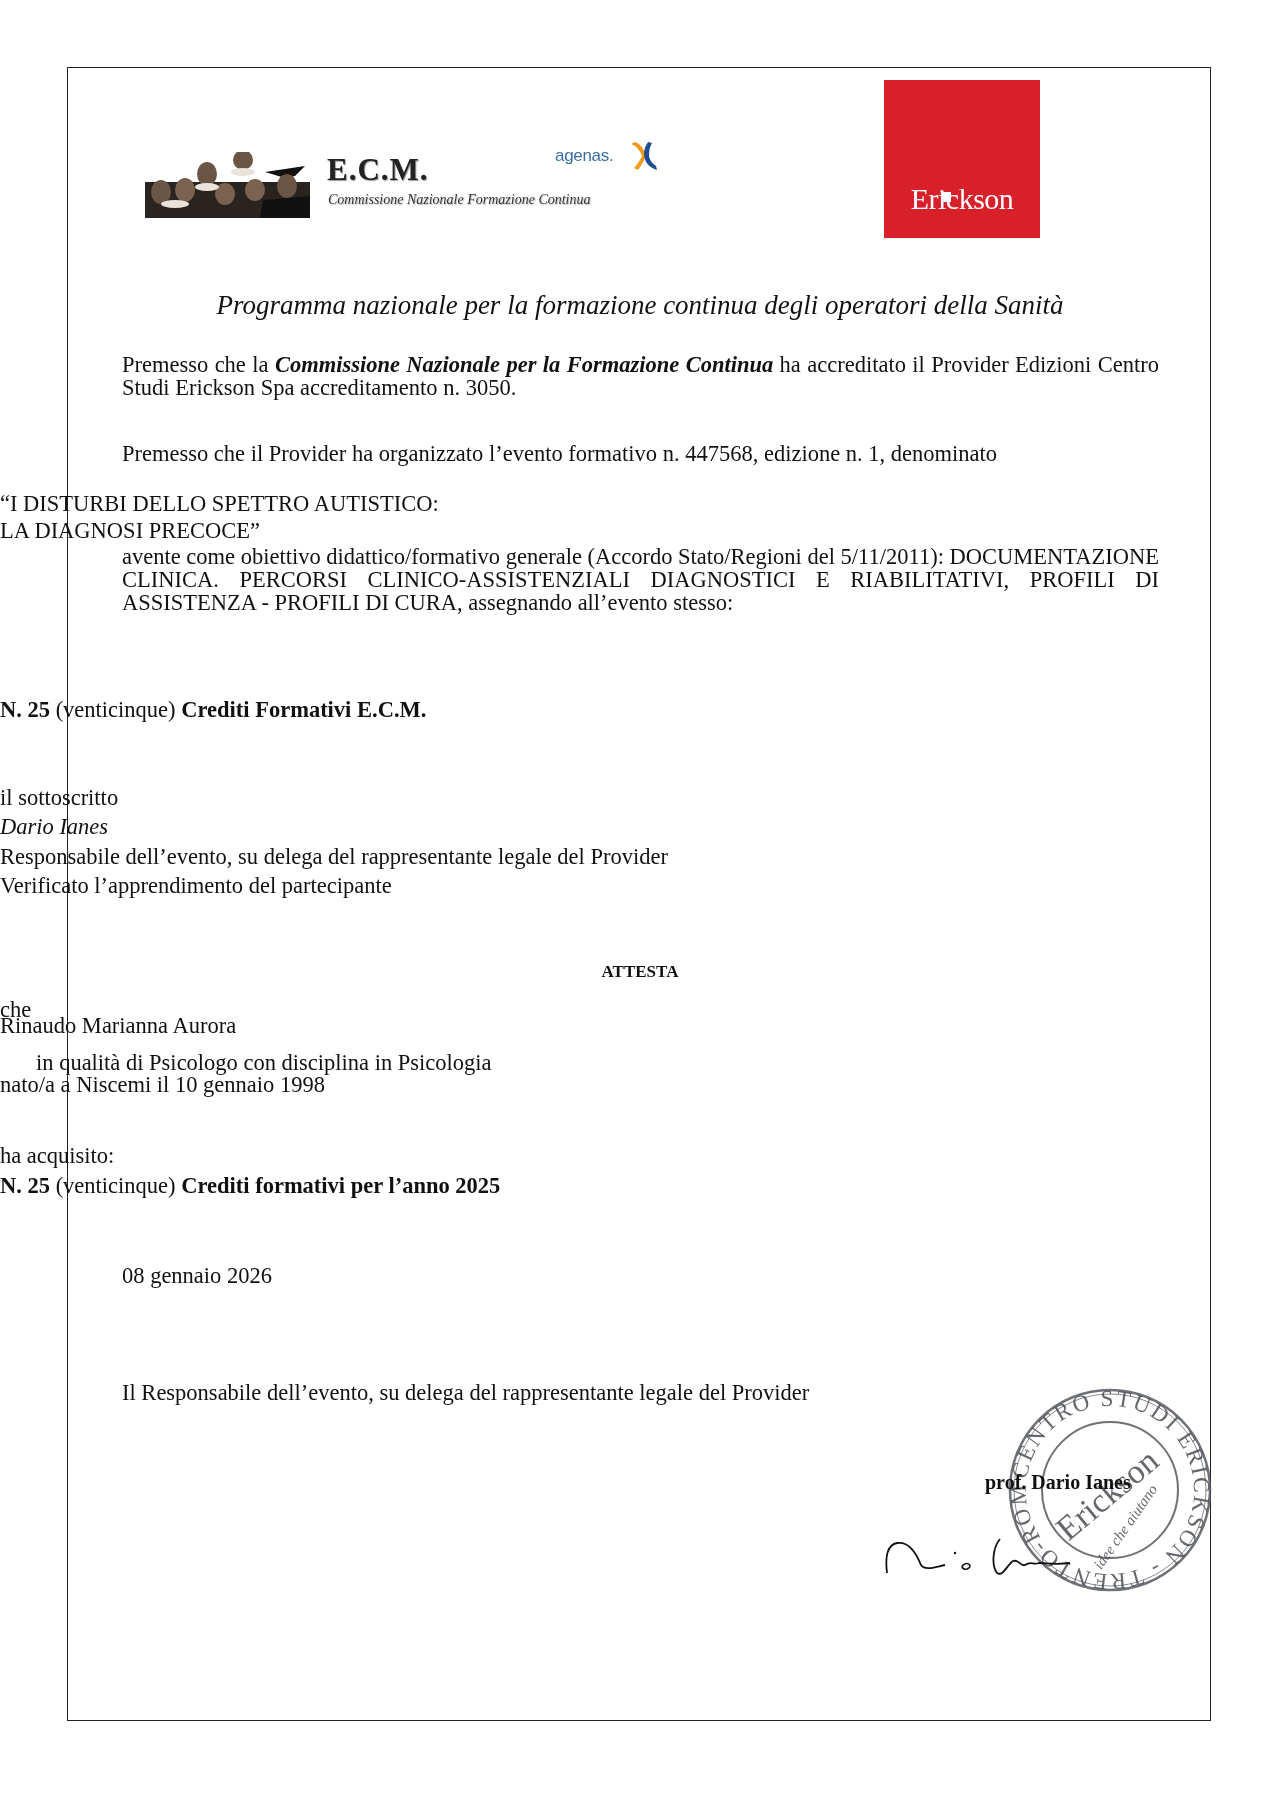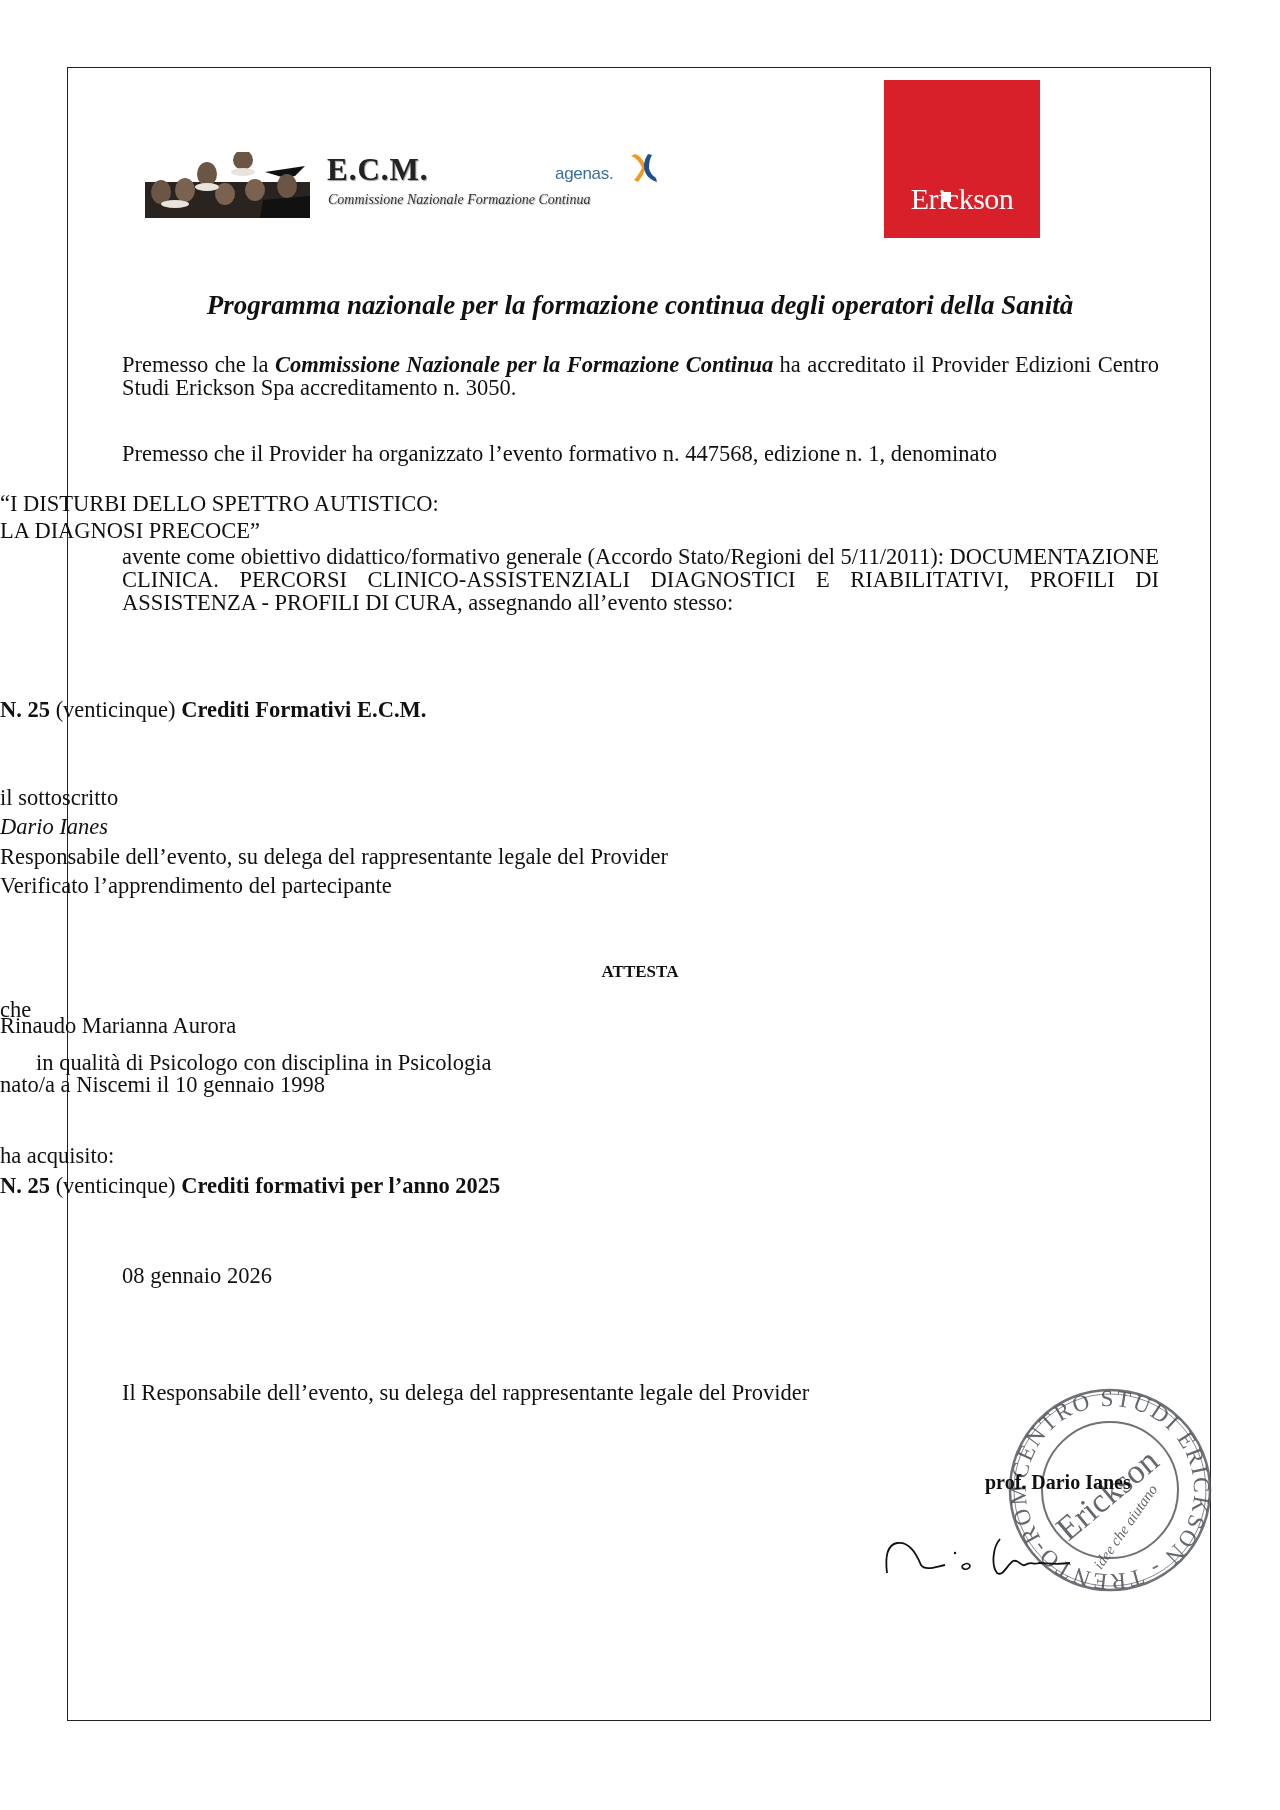--- a/index.html
+++ b/index.html
@@ -20,41 +20,41 @@
     .ecm-title {
       position: absolute; left: 327px; top: 152px; font-weight: bold;
       font-size: 31px; letter-spacing: 1px; color: #222;
       text-shadow: 1px 1px 1px #999;
     }
     .ecm-sub {
       position: absolute; left: 328px; top: 192px; font-style: italic;
       font-size: 14px; color: #333; text-shadow: 1px 1px 1px #bbb;
     }
     .agenas {
-      position: absolute; left: 555px; top: 152px; display: flex; align-items: flex-end; gap: 15px;
+      position: absolute; left: 555px; top: 140px; display: flex; align-items: center; gap: 15px;
     }
     .agenas-text {
       font-family: "Liberation Sans", "DejaVu Sans", sans-serif; font-size: 17px;
       color: #3a6ea5; letter-spacing: -0.3px;
     }
     .erickson-box {
       position: absolute; left: 884px; top: 80px; width: 156px; height: 158px;
       background: #d8202a;
     }
     .erickson-word {
       position: absolute; left: 0; right: 0; bottom: 22px; text-align: center;
       color: #fff; font-size: 30px; letter-spacing: -0.5px;
     }
     .erickson-square {
       position: absolute; left: 57px; top: 112px; width: 10px; height: 10px; background: #fff;
     }
 
     .program-title {
       position: absolute; left: 0; width: 1280px; top: 290px; text-align: center;
-      font-style: italic; font-weight: bold; font-size: 27px;
+      font-style: italic; font-weight: normal; font-size: 27px;
     }
     .para {
       position: absolute; left: 122px; width: 1037px; font-size: 22.5px; line-height: 23px;
       text-align: justify;
     }
     .center-line {
       position: absolute; left: 0; width: 1280px; font-size: 22.5px;
     }
     .b { font-weight: bold; }
     .i { font-style: italic; }

